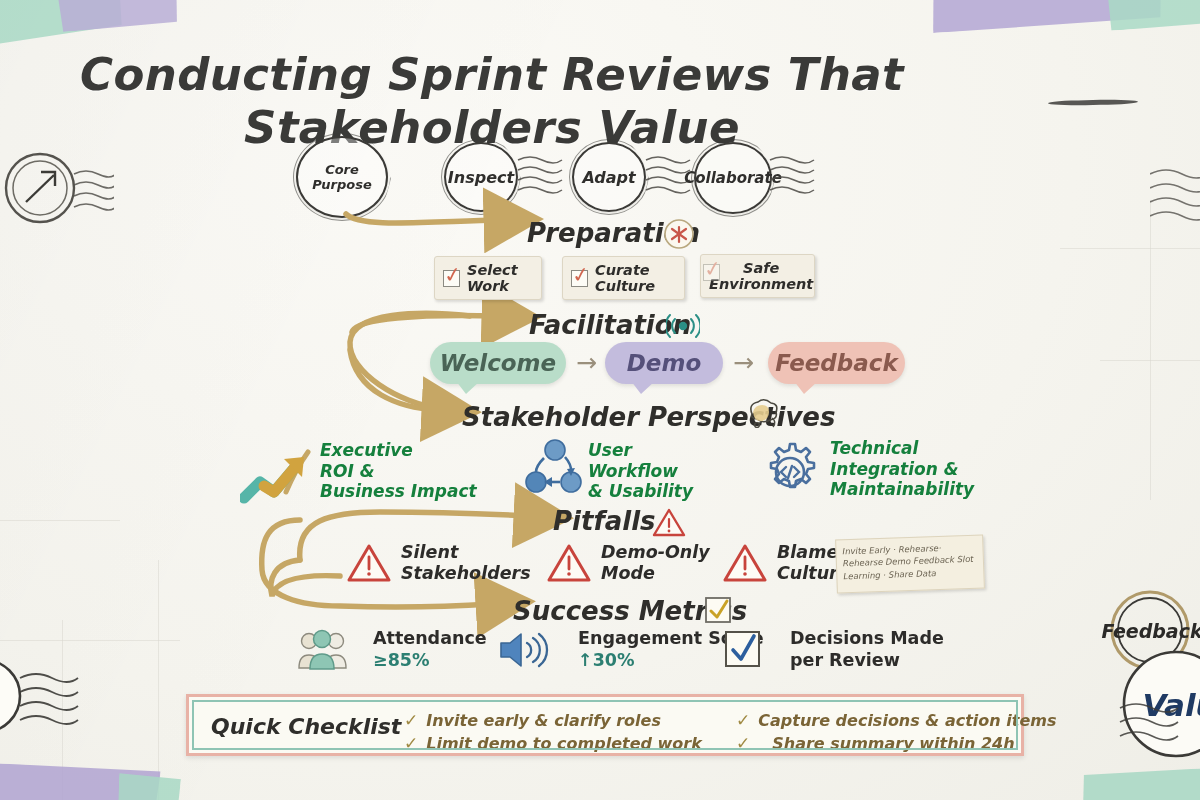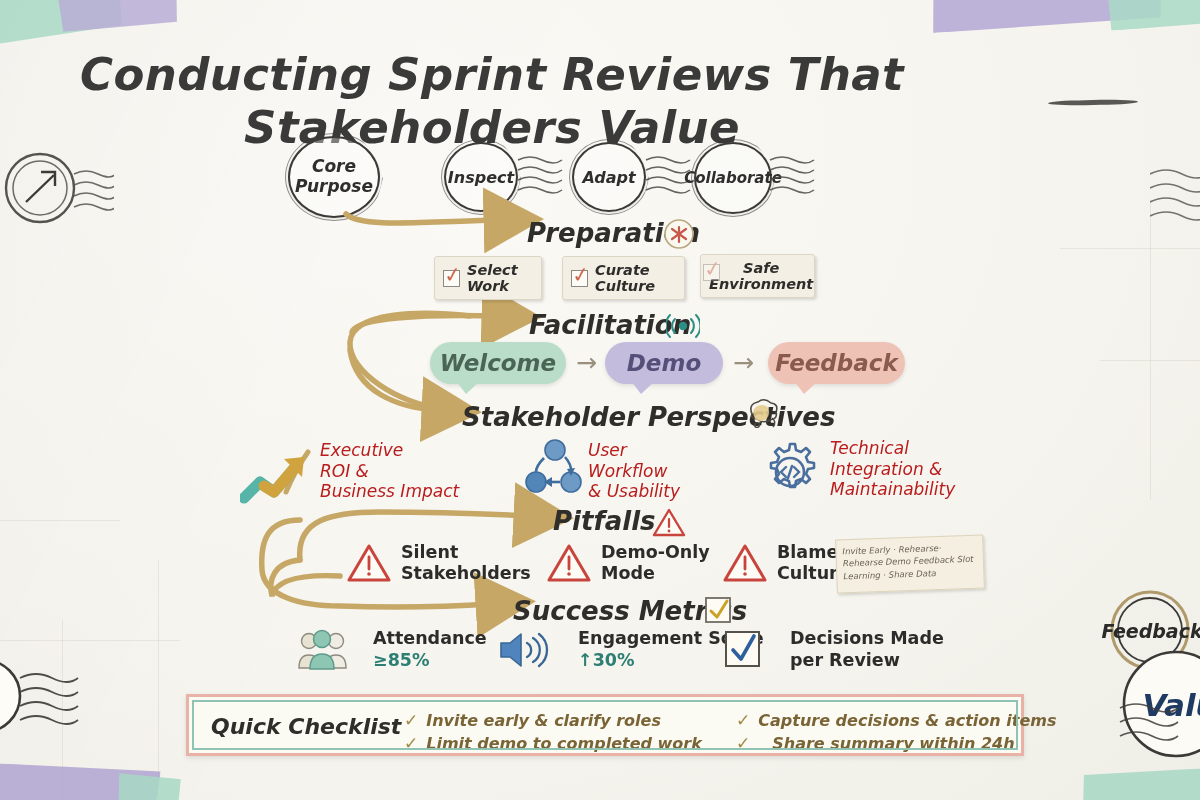--- a/index.html
+++ b/index.html
@@ -99,26 +99,26 @@
      font-style:italic; font-weight:bold;
      box-shadow:0 2px 4px rgba(0,0,0,.10); }
   .bubble .tail { position:absolute; bottom:-10px; left:26px;
      width:0;height:0; border-left:10px solid transparent;
      border-right:14px solid transparent; }
   .arrowmini { position:absolute; font-size:25px; color:#9a8f7c; }
 
   
   .perscol { position:absolute; display:flex; align-items:center; gap:9px; }
   .perstxt { font-family:"DejaVu Sans", sans-serif; font-style:italic;
-     font-weight:normal; font-size:17px; line-height:1.22; color:#b91c1c;
+     font-weight:bold; font-size:17px; line-height:1.22; color:#15803d;
      white-space:nowrap; }
 
   
   .pit { position:absolute; display:flex; align-items:center; gap:9px; }
-  .pittxt { font-family:"DejaVu Sans", sans-serif; 
+  .pittxt { font-family:"DejaVu Sans", sans-serif; font-style:italic;
      font-weight:bold; font-size:17.5px; line-height:1.2; color:#2d2c2a;
      white-space:nowrap; }
   .warn { width:46px; height:40px; flex:none; position:relative; }
 
   
   #mininote { position:absolute; left:836px; top:537px; width:148px; height:54px;
      background:#f4efe0; border:1px solid #ddd4bd; transform:rotate(-2deg);
      box-shadow:1.5px 2px 3px rgba(0,0,0,.14);
      padding:5px 6px; font-family:"DejaVu Sans", sans-serif;
      font-style:italic; font-size:8.5px; line-height:1.45; color:#6b6352;
@@ -213,21 +213,21 @@
     <path d="M0 14 q16 -8 32 0 q16 8 26 0"></path>
     <path d="M0 28 q16 -8 32 0 q16 8 26 0"></path>
     <path d="M0 42 q16 -8 32 0 q16 8 26 0"></path>
     <path d="M0 56 q16 -8 32 0 q16 8 26 0"></path>
   </g>
 </svg>
 
 <div id="title">Conducting Sprint Reviews That Stakeholders Value</div>
 <div id="title-underline"></div>
 
-<div class="stampcircle" style="left:288px; top:136px; width:92px; height:82px; font-size:17px; line-height:1.16;">
+<div class="stampcircle" style="left:296px; top:136px; width:92px; height:82px; font-size:13px; line-height:1.16;">
   <div>
     <div>Core</div>
     <div>Purpose</div>
   </div>
 </div>
 
 <div class="stampcircle" style="left:444px; top:142px; width:74px; height:70px; font-size:16px;">
   <span>Inspect</span>
 </div>
 <svg class="postwaves" width="60" height="60" style="left:516px; top:148px;">

